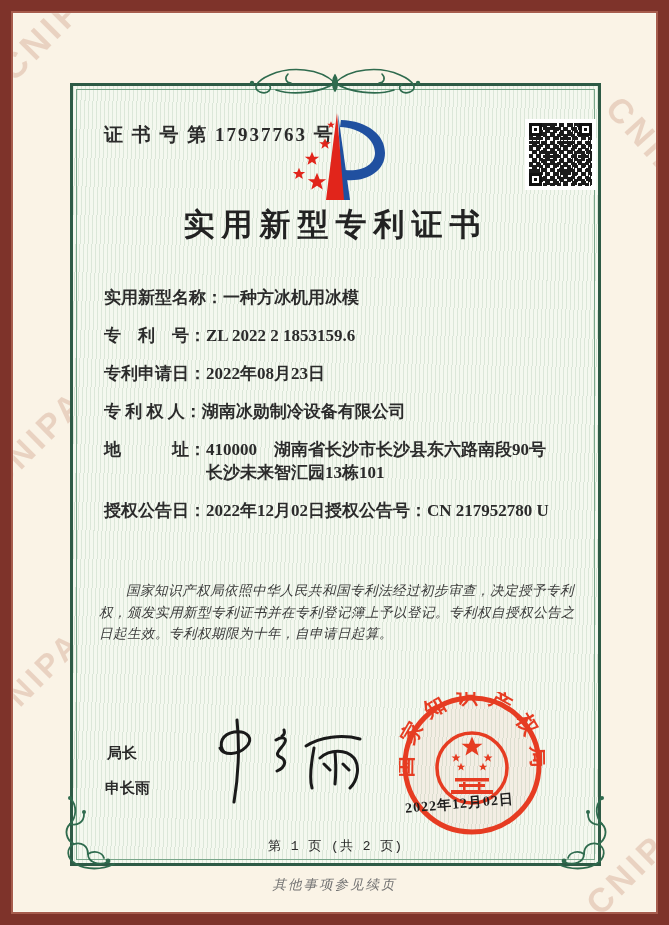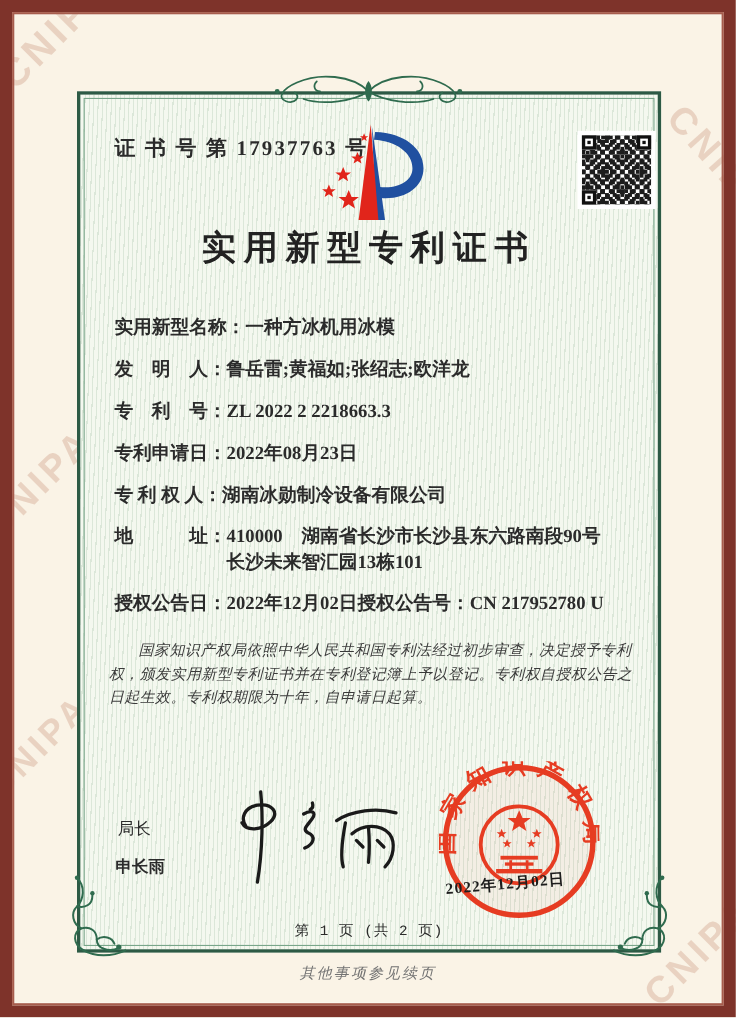--- a/index.html
+++ b/index.html
@@ -86,21 +86,21 @@
   .field-value{font-weight:600;display:inline-block;vertical-align:top;max-width:352px;white-space:normal;}
   .grant-row{margin-top:15px;white-space:nowrap;}
   .grant-no-label{}
   
   .body-text{
     position:absolute;left:99px;top:540px;width:480px;z-index:6;
     font-size:13.5px;line-height:21.5px;font-style:italic;color:#3a3a3a;letter-spacing:.5px;margin-top:40px;
   }
   .body-text p{margin:0;text-indent:2em;}
   
-  .signer-title{position:absolute;left:107px;top:744px;font-size:15px;font-weight:normal;z-index:6;}
+  .signer-title{position:absolute;left:107px;top:744px;font-size:15px;font-weight:bold;z-index:6;}
   .signer-name{position:absolute;left:105px;top:779px;font-size:15px;font-weight:bold;z-index:6;}
   .signature-svg{position:absolute;left:200px;top:712px;width:168px;height:96px;z-index:6;}
   
   .seal{position:absolute;left:399px;top:692px;width:146px;height:146px;z-index:7;}
   .seal-date{
     position:absolute;left:405px;top:795px;z-index:8;
     font-size:14px;font-weight:bold;letter-spacing:1px;color:#1d1d1d;
     transform:rotate(-5deg);white-space:nowrap;
   }
   
@@ -192,24 +192,21 @@
     <div class="finder f-bl"></div>
   </div>
 
   <div class="title">实用新型专利证书</div>
 
   <div class="fields">
     <div class="field-row">
       <span class="field-label">实用新型名称：</span><span class="field-value">一种方冰机用冰模</span>
     </div>
     <div class="field-row">
-      <span class="field-label">发　明　人：</span><span class="field-value">鲁岳雷;黄福如;张绍志;欧洋龙</span>
-    </div>
-    <div class="field-row">
-      <span class="field-label">专　利　号：</span><span class="field-value">ZL 2022 2 2218663.3</span>
+      <span class="field-label">专　利　号：</span><span class="field-value">ZL 2022 2 1853159.6</span>
     </div>
     <div class="field-row">
       <span class="field-label">专利申请日：</span><span class="field-value">2022年08月23日</span>
     </div>
     <div class="field-row">
       <span class="field-label">专 利 权 人：</span><span class="field-value">湖南冰勋制冷设备有限公司</span>
     </div>
     <div class="field-row">
       <span class="field-label">地　　　址：</span><span class="field-value">410000　湖南省长沙市长沙县东六路南段90号长沙未来智汇园13栋101</span>
     </div>

